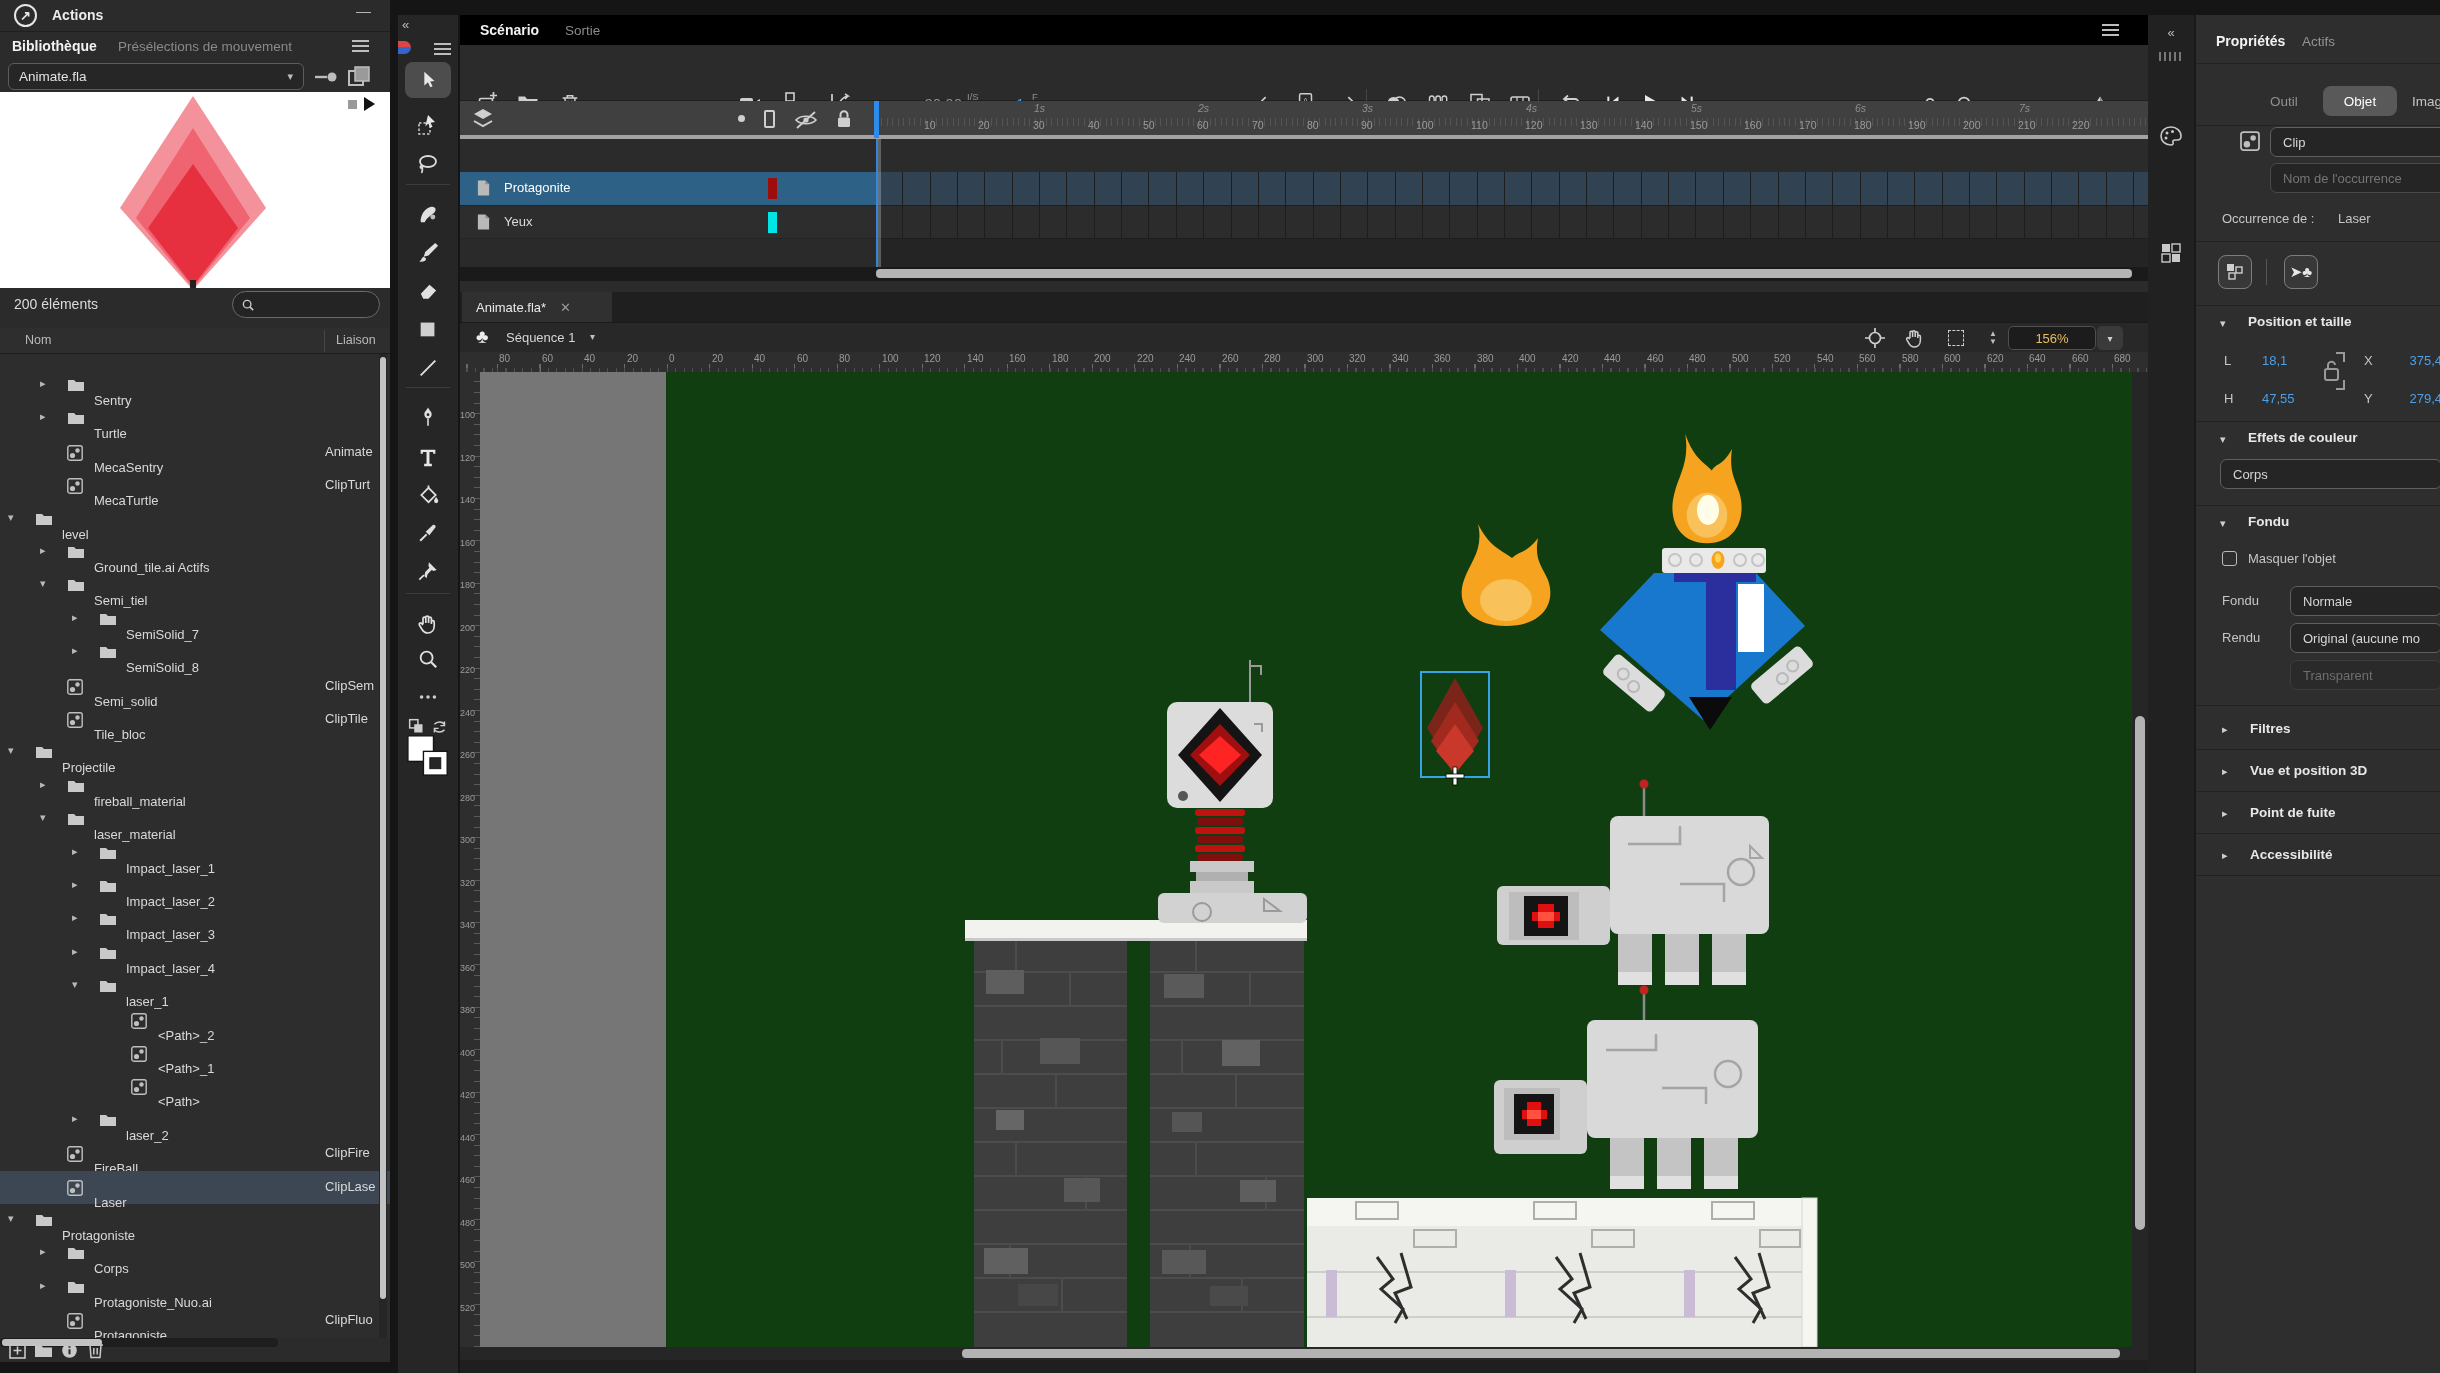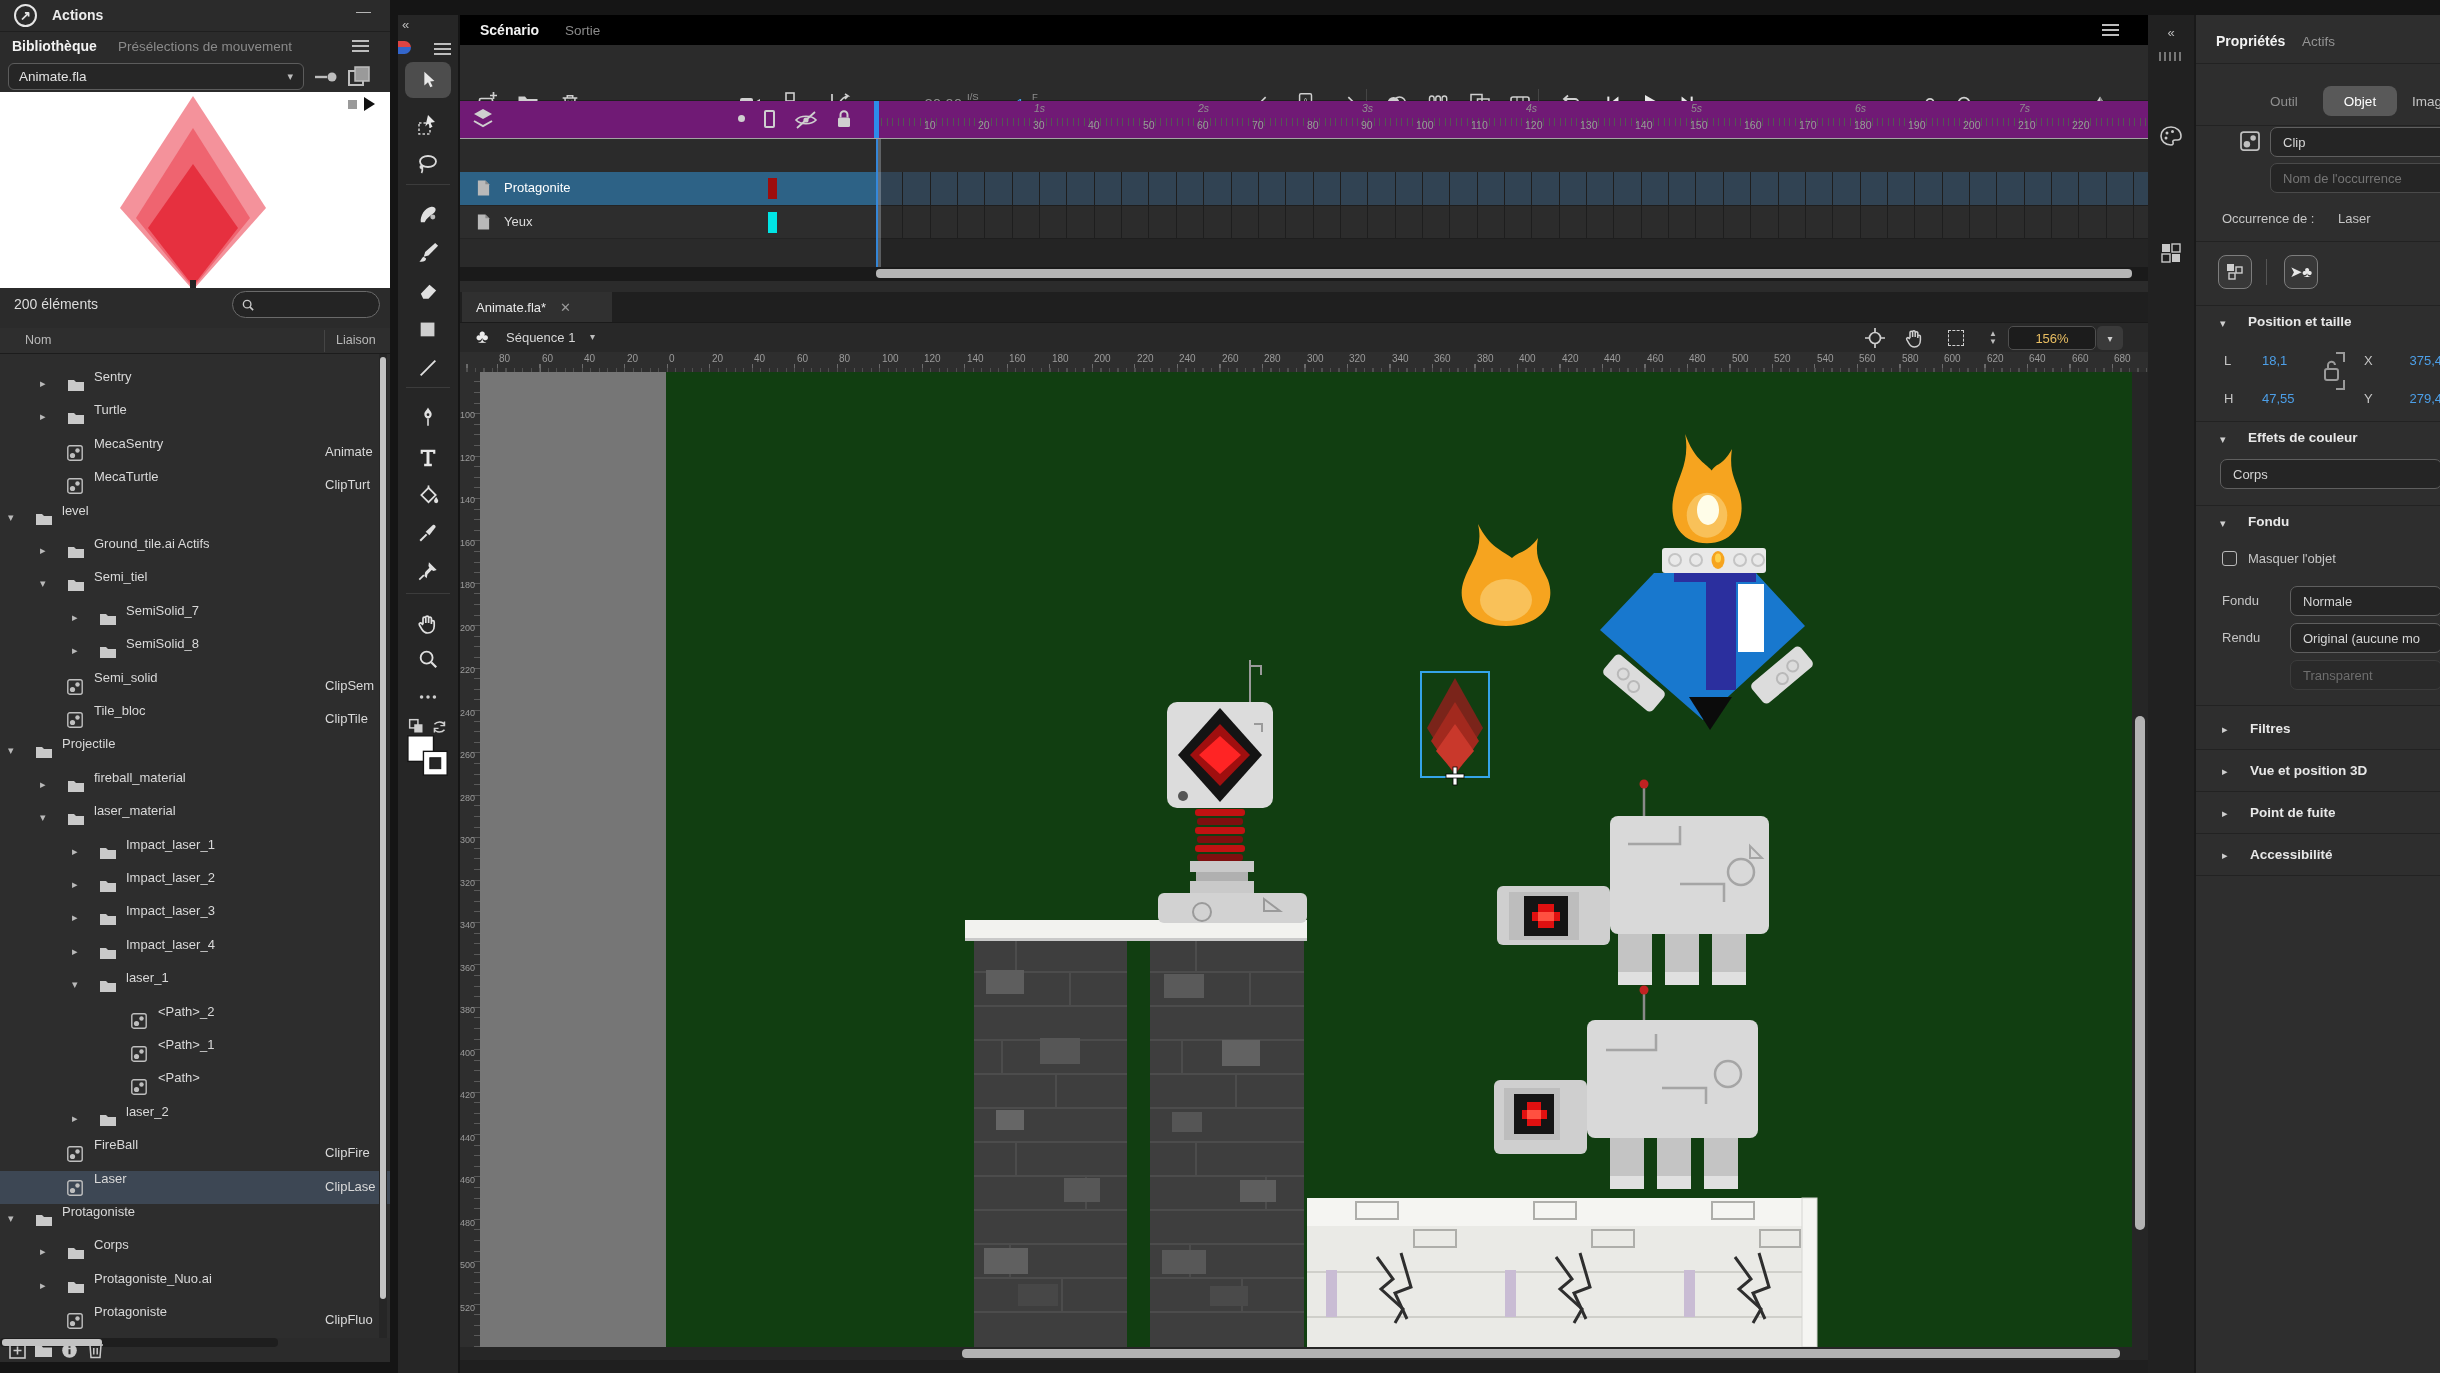--- a/index.html
+++ b/index.html
@@ -26,40 +26,40 @@
   .lib-count{left:14px;top:264px;font-size:14px;color:#dcdcdc}
   .lib-search{left:232px;top:259px;width:148px;height:27px;border:1.5px solid #6a6a6a;border-radius:14px;
     background:#242424;display:flex;align-items:center;padding:0 9px}
   .lib-search input{border:0;outline:0;background:transparent;color:#ddd;width:110px;font-size:12px;margin-left:6px}
   #lib-head{left:0;top:296px;width:390px;height:26px;background:#2e2e2e;border-bottom:1px solid #1c1c1c;font-size:12.5px;color:#b9b9b9}
   #lib-tree{left:0;top:322px;width:390px;height:984px;background:#2d2d2d;overflow:hidden}
   .lib-row{position:absolute;left:0;width:390px;height:33px}
   .lib-row.sel{background:#3d4754}
   .lib-row .tw{position:absolute;top:8px;font-size:11px;color:#b9b9b9}
   .lib-row .lic{position:absolute;top:9px}
-  .lib-row .lname{position:absolute;top:0;font-size:13px;color:#d9d9d9;white-space:nowrap}
+  .lib-row .lname{position:absolute;top:24px;font-size:13px;color:#d9d9d9;white-space:nowrap}
   .lib-row .llink{position:absolute;left:325px;top:8px;font-size:13px;color:#d9d9d9;white-space:nowrap}
   #lib-vscroll{left:379px;top:322px;width:8px;height:984px;background:#262626}
   #lib-vscroll div{position:absolute;left:1px;top:3px;width:6px;height:942px;background:#c2c2c2;border-radius:3px}
   #lib-bottom{left:0;top:1306px;width:390px;height:24px;background:#2b2b2b}
   .lbico{position:absolute;top:2px;width:22px;height:20px;display:flex;align-items:center;justify-content:center}
   #lib-hscroll{left:108px;top:1312px;width:278px;height:9px;background:#1e1e1e;border-radius:4px}
   #lib-hscroll div{position:absolute;left:2px;top:1px;width:100px;height:7px;background:#c2c2c2;border-radius:3px}
   
   #tools{left:398px;top:15px;width:60px;height:1358px;background:#262626}
   .tool{position:absolute;left:7px;width:46px;height:36px;display:flex;align-items:center;justify-content:center}
   .tool.active{background:#4d4d4d;border-radius:8px}
   .tool-div{position:absolute;left:8px;width:44px;border-top:1px solid #3c3c3c}
   
   #timeline{left:460px;top:15px;width:1688px;height:277px;background:#2b2b2b}
   #tl-tabs{left:0;top:0;width:1688px;height:30px;background:#000000}
   #tl-toolbar{left:0;top:30px;width:1688px;height:56px;background:#2b2b2b;border-bottom:1px solid #1f1f1f}
   .tico{position:absolute;top:45px;width:28px;height:26px;display:flex;align-items:center;justify-content:center}
   .tsep{position:absolute;top:44px;width:1px;height:28px;background:#454545}
-  #tl-band{left:0;top:86px;width:1688px;height:38px;background:#701a75;border-bottom:1px solid #a3a3a3}
+  #tl-band{left:0;top:86px;width:1688px;height:38px;background:#404040;border-bottom:4px solid #a3a3a3}
   .tl-sec{position:absolute;top:1px;font-size:10.5px;font-style:italic;color:#8f8f8f}
   .tl-num{position:absolute;top:18px;font-size:10.5px;color:#9a9a9a}
   #tl-comb{position:absolute;left:416px;top:17px;width:1272px;height:8px;
     background:repeating-linear-gradient(90deg,#555 0 1px,transparent 1px 5.47px)}
   #tl-rows{left:0;top:124px;width:1688px;height:101px}
   .tl-row{position:absolute;left:0;width:416px;height:33.4px;background:#2d2d2d;border-bottom:1px solid #242424}
   .tl-row.sel{background:#2d6286}
   .tl-row .tl-page{position:absolute;left:16px;top:7px}
   .tl-row .tl-name{position:absolute;left:44px;top:8px;font-size:13px;color:#dcdcdc}
   .tl-row.sel .tl-name{color:#fff}

